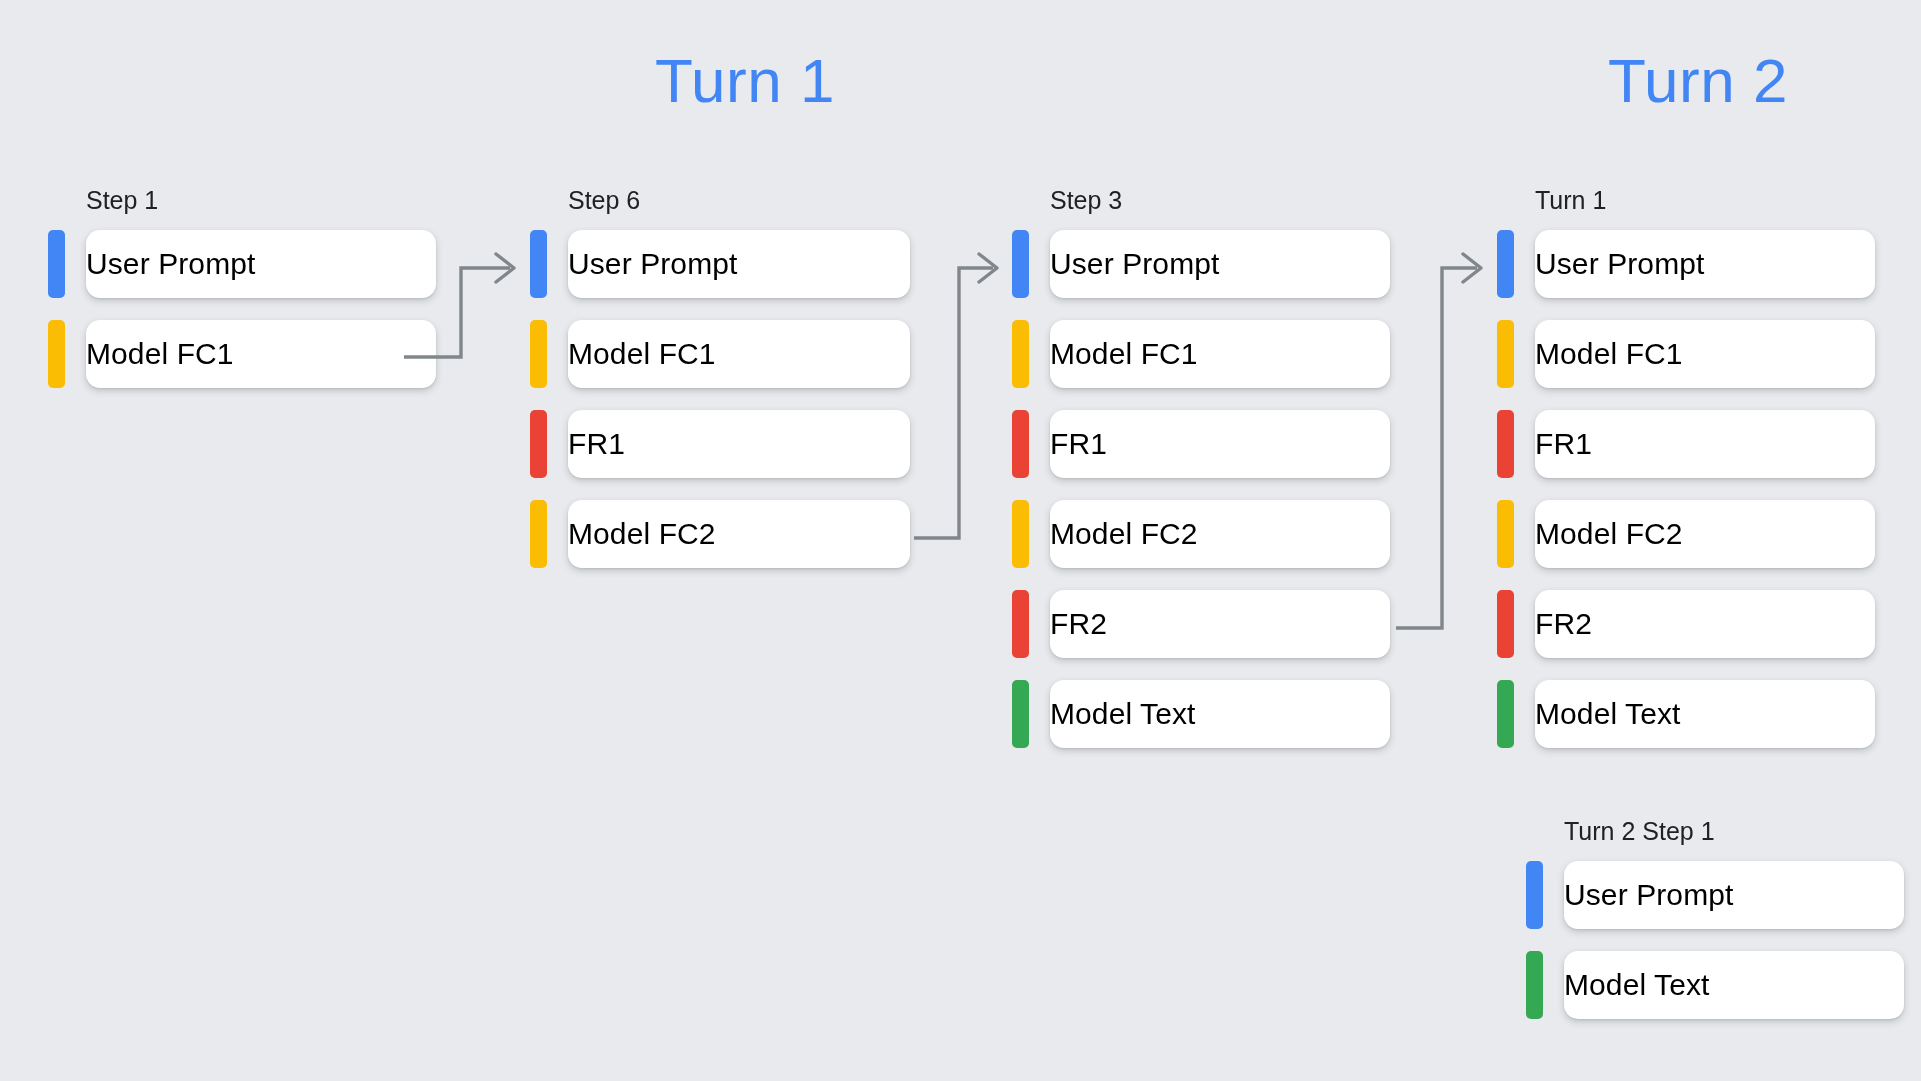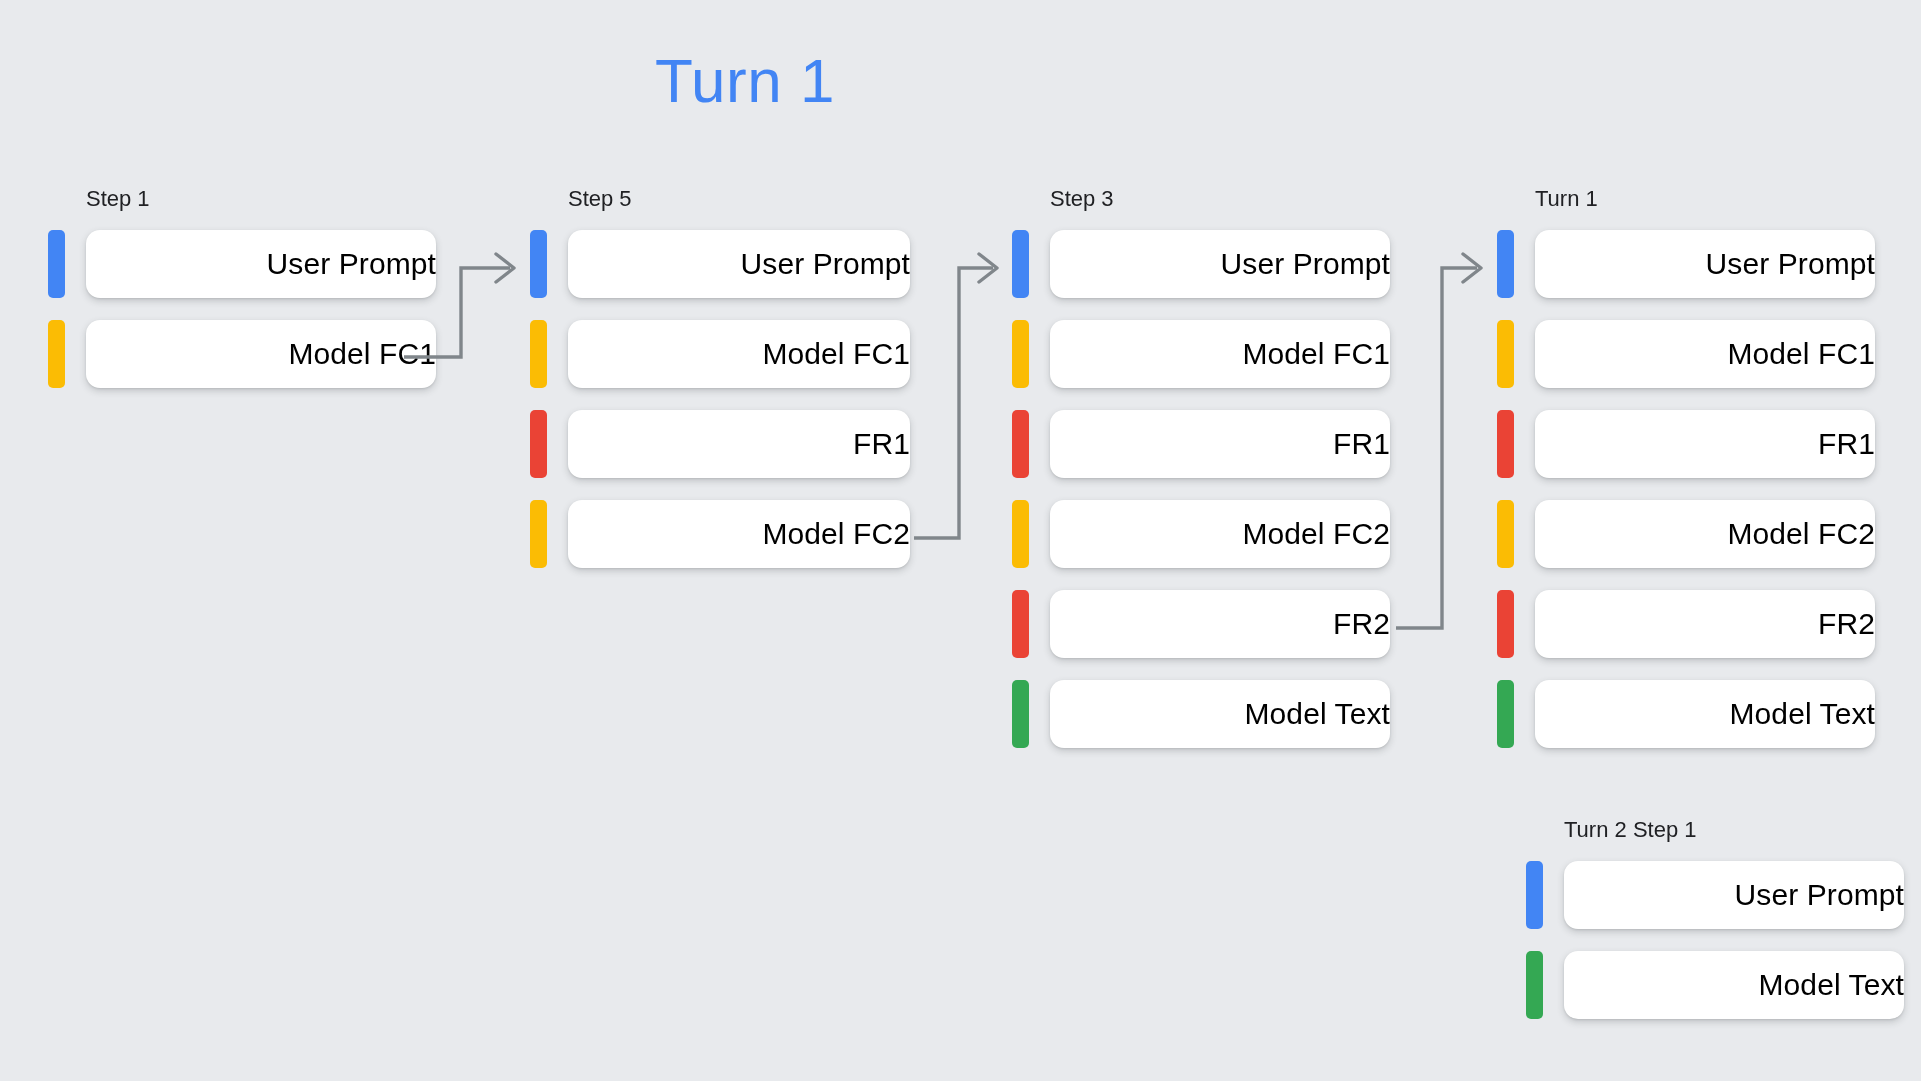--- a/index.html
+++ b/index.html
@@ -35,21 +35,21 @@
   #turn-title-2 { left: 1608px; top: 50px; }
 
   
   .column {
     position: absolute;
   }
   .column-label {
     position: absolute;
     top: -42px;
     left: 38px;
-    font-size: 22px;
+    font-size: 25px;
     color: #202124;
     white-space: nowrap;
     line-height: 1;
   }
   .rows {
     position: relative;
   }
   .row {
     position: relative;
     display: flex;
@@ -71,21 +71,21 @@
   .bar.green  { background: #34a853; }
 
   .card {
     margin-left: 21px;
     height: 68px;
     background: #ffffff;
     border-radius: 14px;
     box-shadow: 0 3px 7px rgba(60,64,67,0.22), 0 1px 2px rgba(60,64,67,0.12);
     display: flex;
     align-items: center;
-    justify-content: flex-end;
+    justify-content: flex-start;
     flex: 0 0 auto;
     box-sizing: border-box;
   }
   .card-label {
     font-size: 30px;
     color: #000000;
     line-height: 1;
     white-space: nowrap;
     letter-spacing: 0.1px;
   }
@@ -111,41 +111,42 @@
     pointer-events: none;
   }
 </style>
 </head>
 <body>
 
 <div id="canvas">
 
   <div class="turn-title" id="turn-title-1">Turn 1</div>
 
+  <div class="turn-title" id="turn-title-2">Turn 2</div>
 
   <div class="column" id="col-step-1">
     <div class="column-label">Step 1</div>
     <div class="rows">
       <div class="row">
         <div class="bar blue"></div>
         <div class="card">
           <span class="card-label">User Prompt</span>
         </div>
       </div>
       <div class="row">
         <div class="bar yellow"></div>
         <div class="card">
           <span class="card-label">Model FC1</span>
         </div>
       </div>
     </div>
   </div>
 
   <div class="column" id="col-step-2">
-    <div class="column-label">Step 5</div>
+    <div class="column-label">Step 6</div>
     <div class="rows">
       <div class="row">
         <div class="bar blue"></div>
         <div class="card">
           <span class="card-label">User Prompt</span>
         </div>
       </div>
       <div class="row">
         <div class="bar yellow"></div>
         <div class="card">

